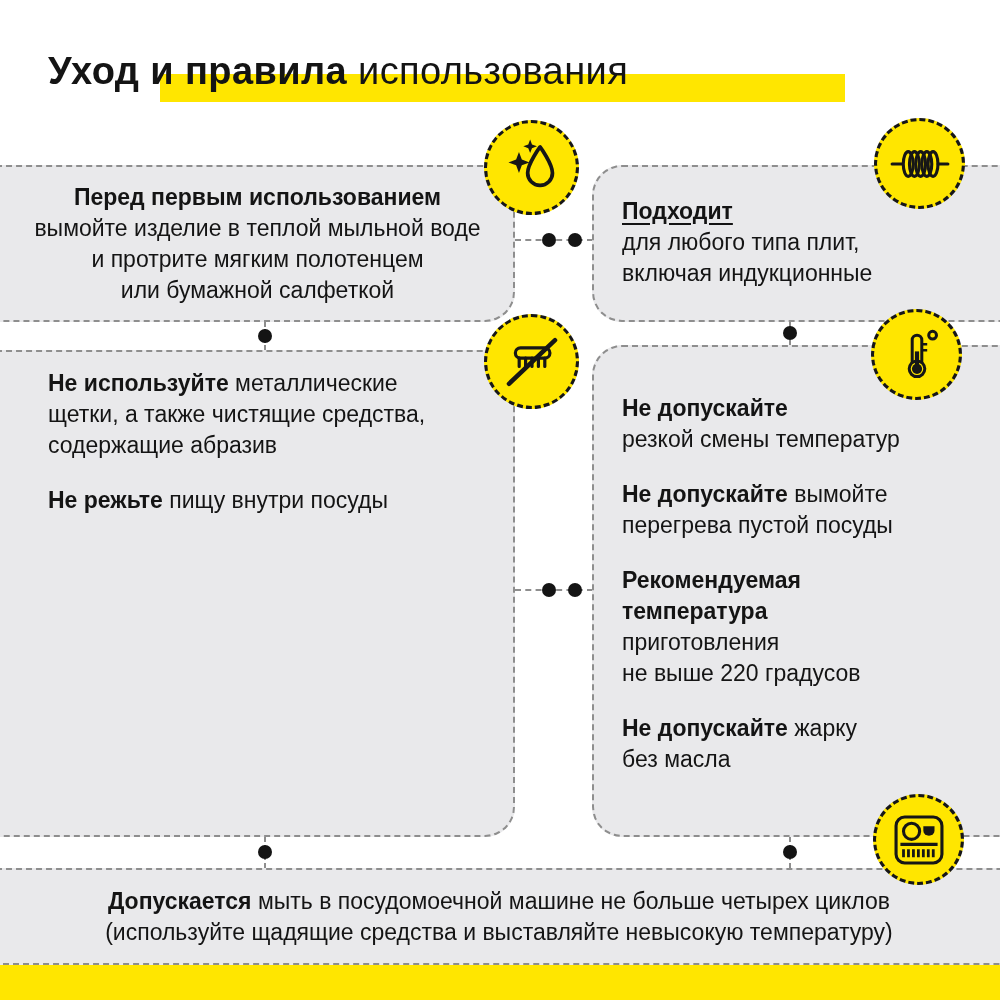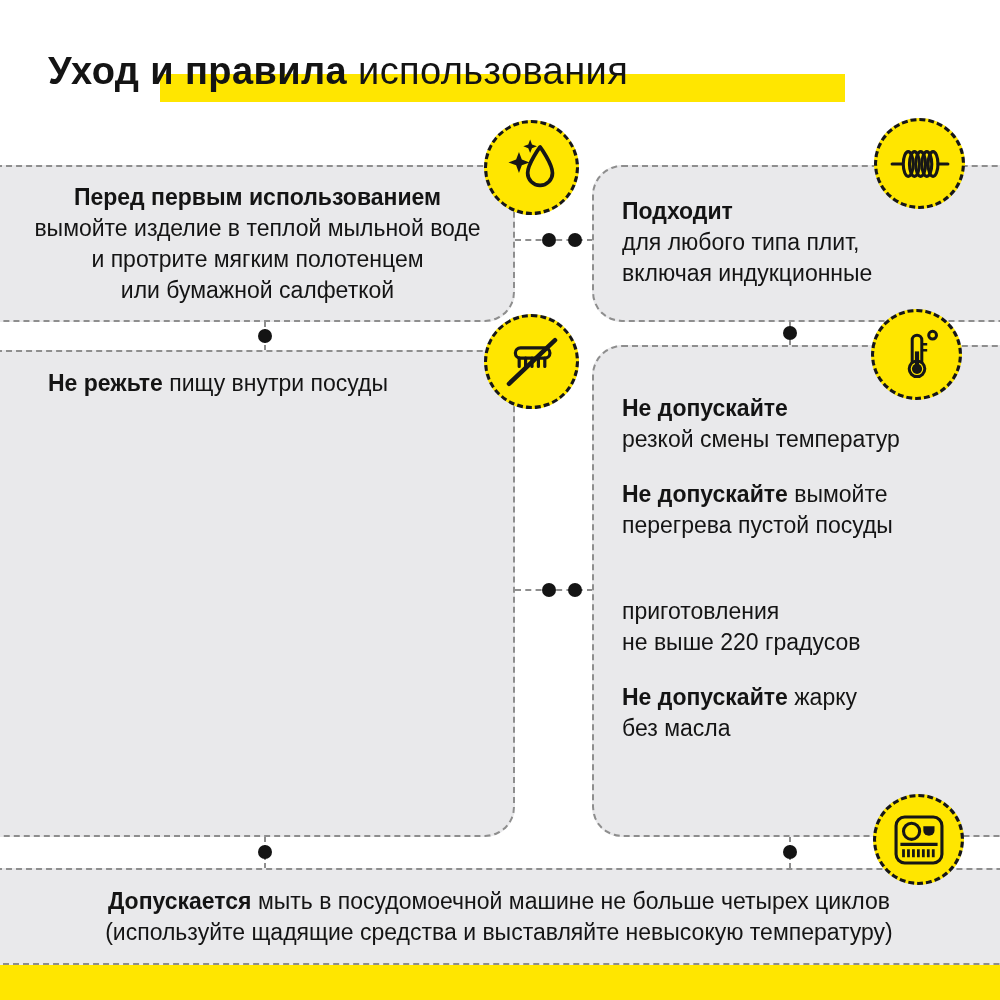--- a/index.html
+++ b/index.html
@@ -15,21 +15,21 @@
 
   .card {
     position:absolute; background:var(--card-bg,#e9e9eb);
     border:2px dashed var(--border,#8e8e8e); border-radius:30px;
     font-size:23px; line-height:31px; z-index:1;
   }
   .card b { font-weight:700; }
   .seg { white-space:pre-line; }
   .card p { margin:0 0 24px; }
   .card p:last-child { margin-bottom:0; }
-  .u { text-underline-offset:4px; }
+  .u { text-decoration:underline; text-underline-offset:4px; }
 
   #card-first-use   { left:-34px; top:165px; width:549px;  height:157px; padding:15px 6px 0 40px; text-align:center; }
   #card-stoves      { left:592px; top:165px; width:442px;  height:157px; padding:29px 0 0 28px; }
   #card-care        { left:-34px; top:350px; width:549px;  height:487px; padding:16px 10px 0 80px; }
   #card-temperature { left:592px; top:345px; width:442px;  height:492px; padding:46px 0 0 28px; }
   #card-dishwasher  { left:-34px; top:868px; width:1068px; height:97px;  padding:16px 52px 0 50px; text-align:center; }
 
   .badge {
     position:absolute; border-radius:50%;
     background:var(--accent,#ffe600); border:3px dashed #161616;
@@ -60,29 +60,33 @@
 или бумажной салфеткой</span></p>
 </section>
 
 <section class="card" id="card-stoves">
   <p><b class="seg u">Подходит</b><span class="seg">
 для любого типа плит,
 включая индукционные</span></p>
 </section>
 
 <section class="card" id="card-care">
+  <p><b class="seg">Не используйте</b><span class="seg"> металлические
+щетки, а также чистящие средства,
+содержащие абразив</span></p>
   <p><b class="seg">Не режьте</b><span class="seg"> пищу внутри посуды</span></p>
 </section>
 
 <section class="card" id="card-temperature">
   <p><b class="seg">Не допускайте</b><span class="seg">
 резкой смены температур</span></p>
   <p><b class="seg">Не допускайте</b><span class="seg"> вымойте
 перегрева пустой посуды</span></p>
-  <p><span class="seg">
+  <p><b class="seg">Рекомендуемая
+температура</b><span class="seg">
 приготовления
 не выше 220 градусов</span></p>
   <p><b class="seg">Не допускайте</b><span class="seg"> жарку
 без масла</span></p>
 </section>
 
 <section class="card" id="card-dishwasher">
   <p><b class="seg">Допускается</b><span class="seg"> мыть в посудомоечной машине не больше четырех циклов
 (используйте щадящие средства и выставляйте невысокую температуру)</span></p>
 </section>

